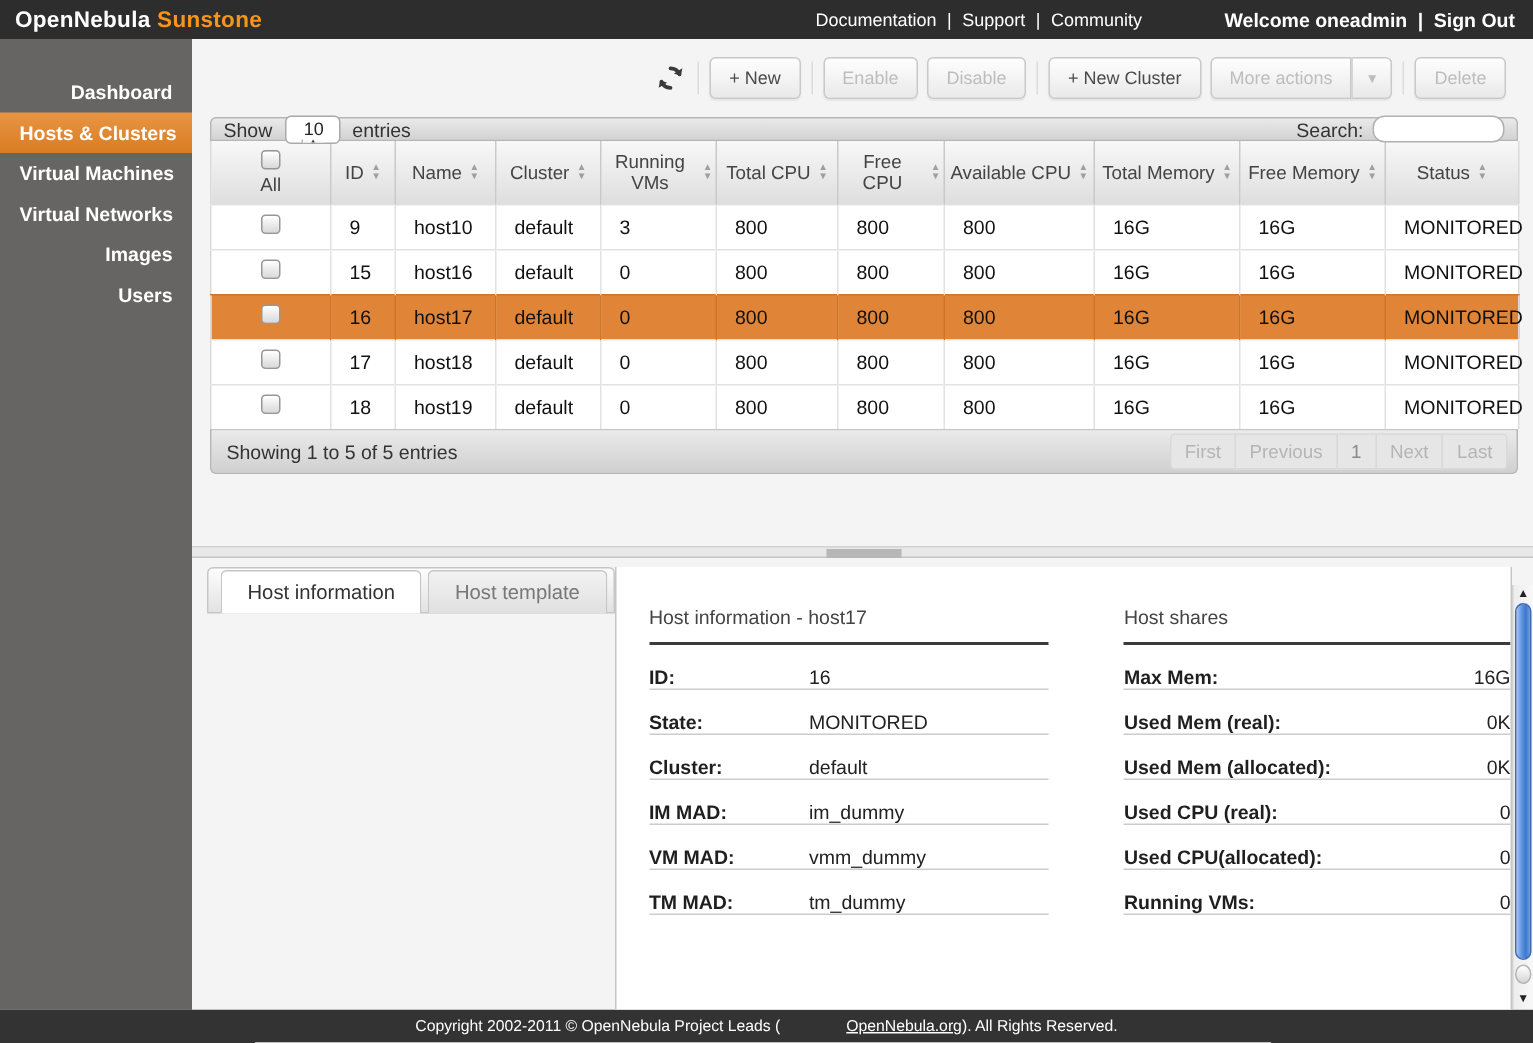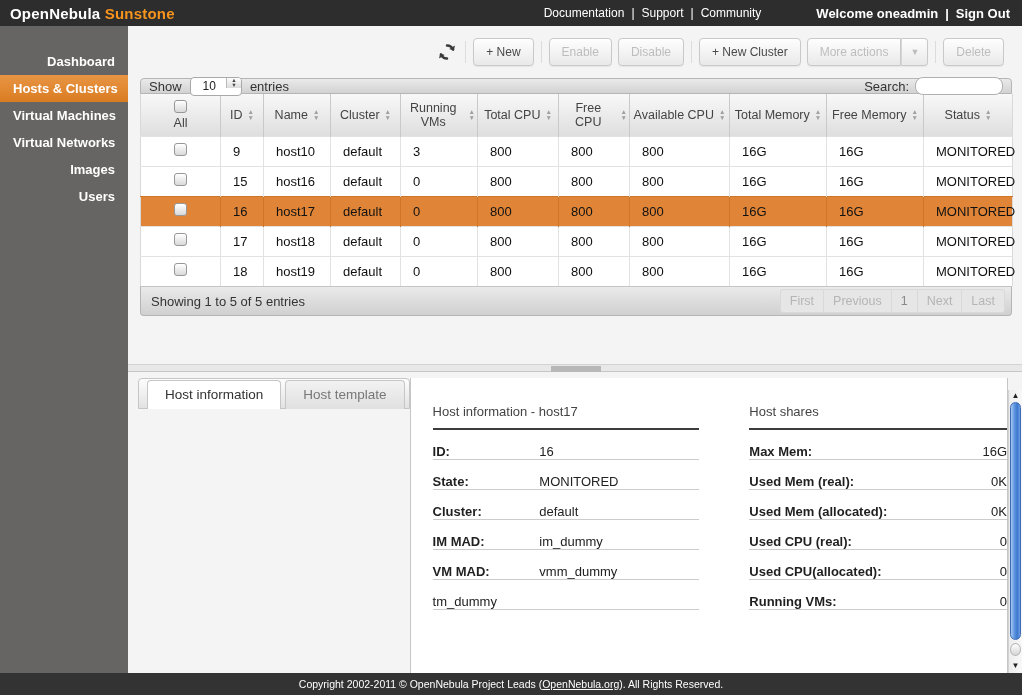--- a/index.html
+++ b/index.html
@@ -58,22 +58,22 @@
   .gap6 { width: 6px; }
 
   
   .tablebox { margin: 10px 10px 0 12px; }
   .ctrlbar {
     height: 16px; background: linear-gradient(#eaeaea, #d2d2d2);
     border: 1px solid #b5b5b5; border-radius: 4px 4px 0 0;
     display: flex; align-items: center; padding: 0 8px; font-size: 13px; color: #333;
   }
   .pagesel {
-    display: inline-flex; align-items: flex-start; margin: 0 8px;
-    border: 1px solid #a9a9a9; border-radius: 4px; background: #fff; height: 19px; overflow: hidden; cursor: pointer;
+    display: inline-flex; align-items: center; margin: 0 8px;
+    border: 1px solid #a9a9a9; border-radius: 4px; background: #fff; height: 19px; overflow: hidden; cursor: pointer; flex-direction: column;
   }
   .pagesel-val { padding: 1px 10px 0 12px; font-size: 12px; color: #222; }
   .pagesel-stepper { width: 15px; background: linear-gradient(#fdfdfd,#dcdcdc); border-left: 1px solid #b9b9b9;
     display: flex; flex-direction: column; align-items: center; justify-content: center; font-size: 5.5px; line-height: 5px; color: #444; }
   .searchwrap { margin-left: auto; display: flex; align-items: center; gap: 6px; }
   .search-input { width: 88px; height: 18px; border: 1px solid #b0b0b0; border-radius: 8px; outline: none; padding: 0 8px; font-size: 12px; background: #fff; }
 
   table.dt { width: 100%; border-collapse: collapse; table-layout: fixed; background: #fff; border-left: 1px solid #d9d9d9; border-right: 1px solid #d9d9d9; }
   .dt thead th {
     height: 42px; background: linear-gradient(#f8f8f8, #dedede);
@@ -142,21 +142,21 @@
     position: absolute; top: 12px; left: 1px; width: 11px; height: 238px; border-radius: 6px;
     background: linear-gradient(to right, #a6c8f2, #5b93e0 40%, #3e77cc 70%, #6ea0e6); border: 1px solid #3d6cb3; cursor: grab;
   }
   .scroll-knob { position: absolute; top: 253px; left: 1px; width: 11px; height: 13px; border-radius: 50%; background: linear-gradient(#ffffff, #d5d5d5); border: 1px solid #b5b5b5; }
 
   
   .footer {
     grid-column: 1 / 3; grid-row: 3; background: #333;
     color: #fff; font-size: 10.5px; display: flex; align-items: center; justify-content: center;
   }
-  .footer a { color: #fff; }
+  .footer a { color: #fff; padding-left: 44px; }
 </style>
 </head>
 <body>
 
 <div class="topbar">
   <div class="logo">
     <span>OpenNebula</span>
     <span class="accent">Sunstone</span>
   </div>
   <div class="toplinks">
@@ -448,20 +448,21 @@
           </div>
         <div class="inforow">
             <span class="key">IM MAD:</span>
             <span class="val">im_dummy</span>
           </div>
         <div class="inforow">
             <span class="key">VM MAD:</span>
             <span class="val">vmm_dummy</span>
           </div>
         <div class="inforow">
+            <span class="key">TM MAD:</span>
             <span class="val">tm_dummy</span>
           </div>
       </div>
       <div class="infocol-right">
         <div class="info-title">Host shares</div>
         <div class="inforow">
             <span class="key">Max Mem:</span>
             <span class="val">16G</span>
           </div>
         <div class="inforow">

